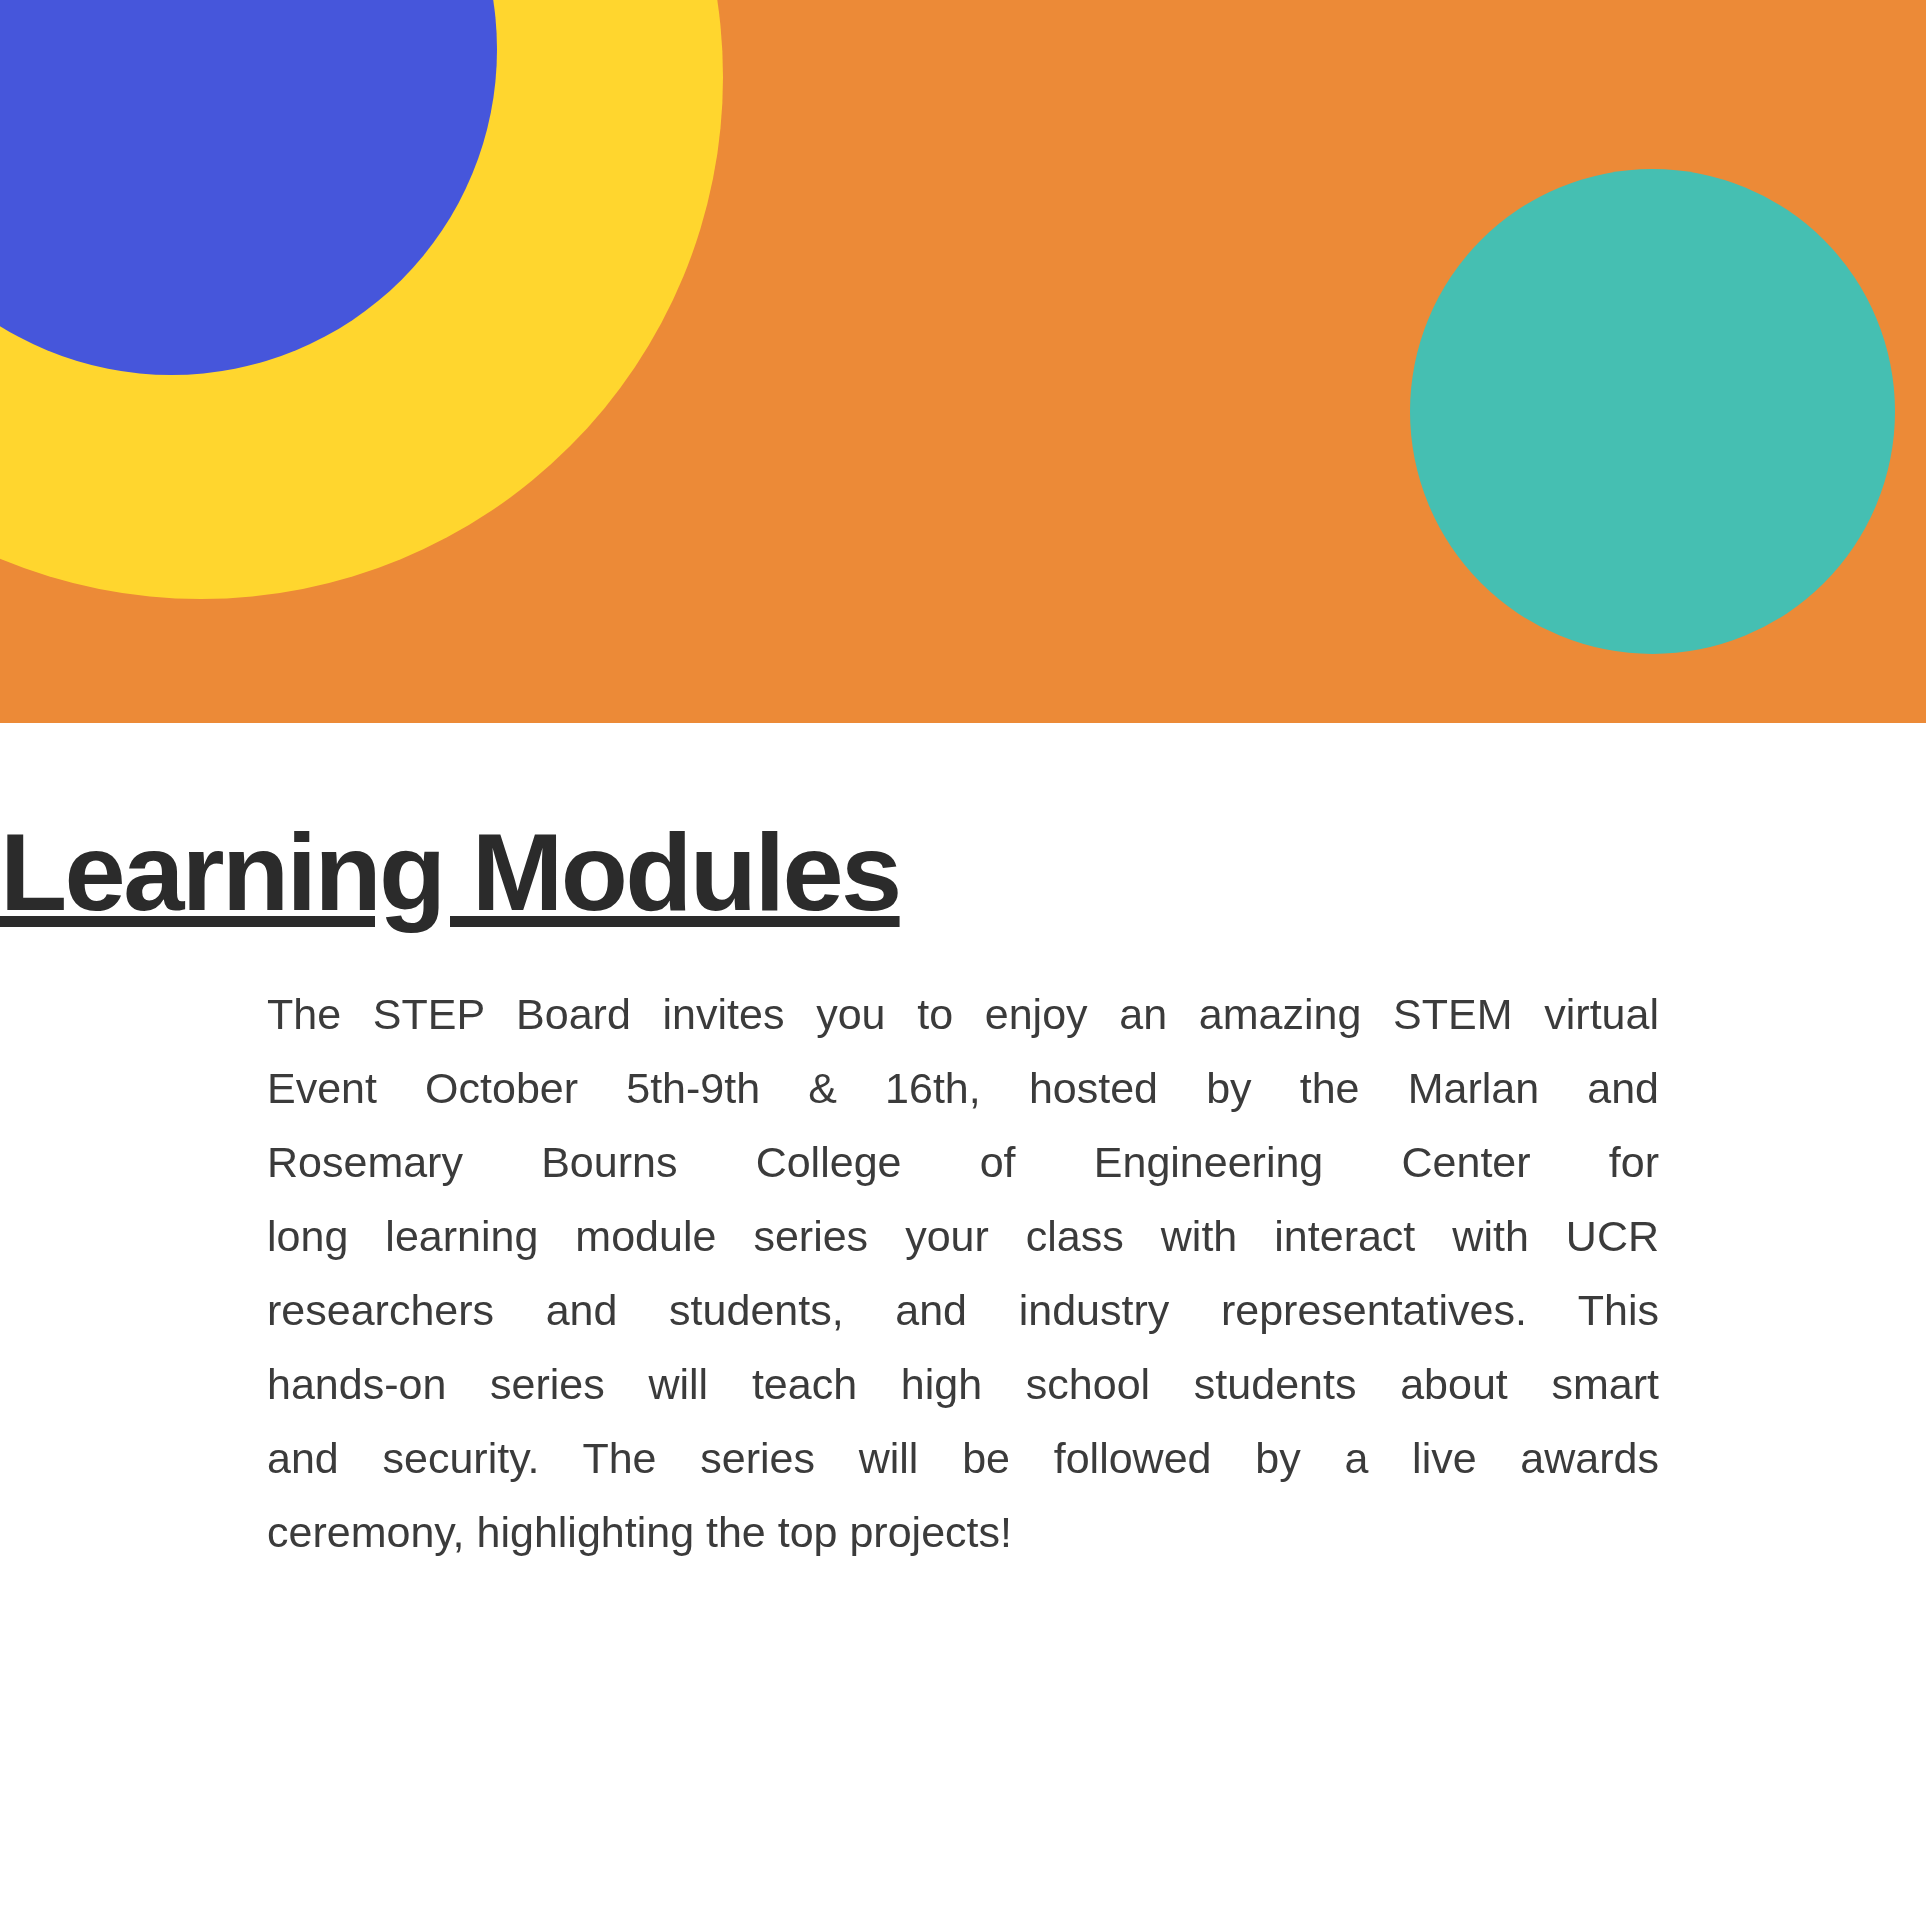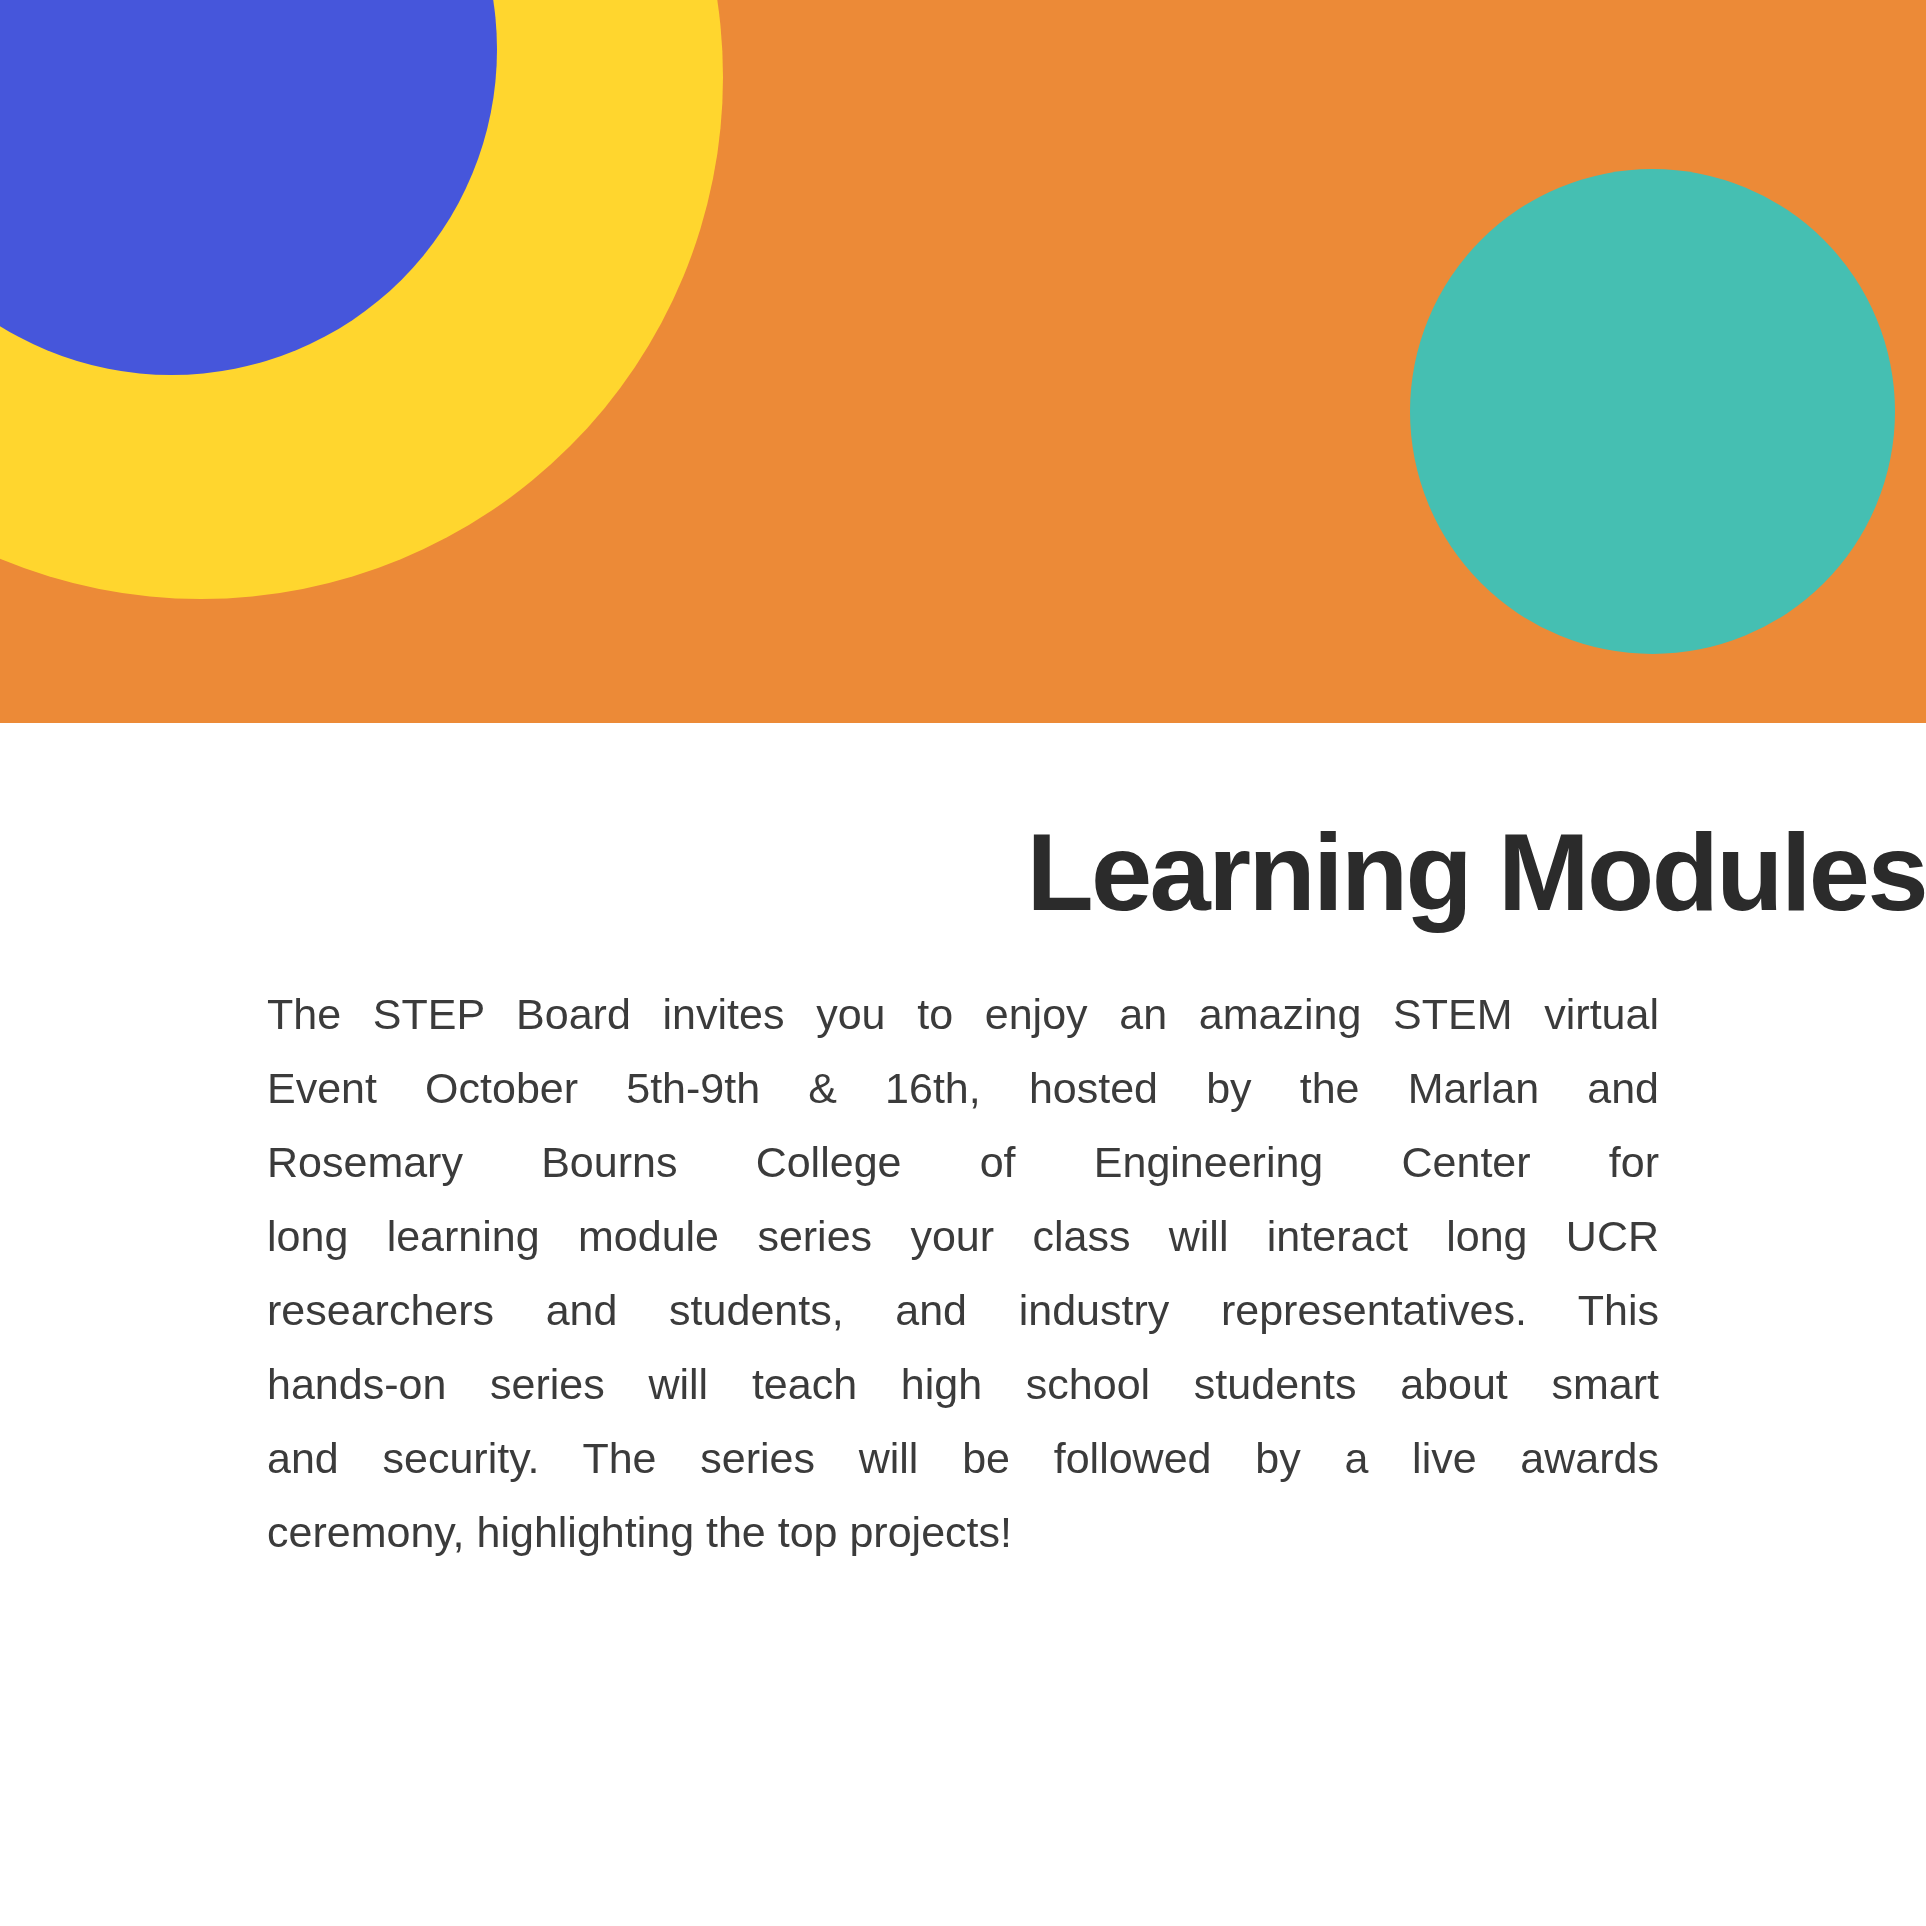--- a/index.html
+++ b/index.html
@@ -30,26 +30,27 @@
   .circle.teal {
     left: 1410px; top: 169px;
     width: 485px; height: 485px;
     background: var(--circle-teal, #45BFB2);
   }
   .content {
     width: 1926px;
   }
   .page-title {
     margin-top: 94px;
-    text-align: right;
+    text-align: left;
     font-size: 110px;
     line-height: 1;
     font-weight: bold;
     letter-spacing: -2.6px;
     color: var(--title-text, #2B2B2B);
+    text-decoration: underline;
   }
   .body-text {
     margin: 50px auto 0 auto;
     width: 1392px;
     font-size: 43px;
     line-height: 74px;
     color: var(--body-text, #3B3B3B);
   }
   .body-text .line {
     text-align: justify;
@@ -69,20 +70,20 @@
   <div class="circle blue"></div>
   <div class="circle teal"></div>
 </div>
 
 <div class="content">
   <h1 class="page-title">Learning Modules</h1>
   <div class="body-text">
     <div class="line">The STEP Board invites you to enjoy an amazing STEM virtual</div>
     <div class="line">Event October 5th-9th &amp; 16th, hosted by the Marlan and</div>
     <div class="line">Rosemary Bourns College of Engineering Center for</div>
-    <div class="line">long learning module series your class will interact long UCR</div>
+    <div class="line">long learning module series your class with interact with UCR</div>
     <div class="line">researchers and students, and industry representatives. This</div>
     <div class="line">hands-on series will teach high school students about smart</div>
     <div class="line">and security. The series will be followed by a live awards</div>
     <div class="line last">ceremony, highlighting the top projects!</div>
   </div>
 </div>
 
 
 </body></html>

